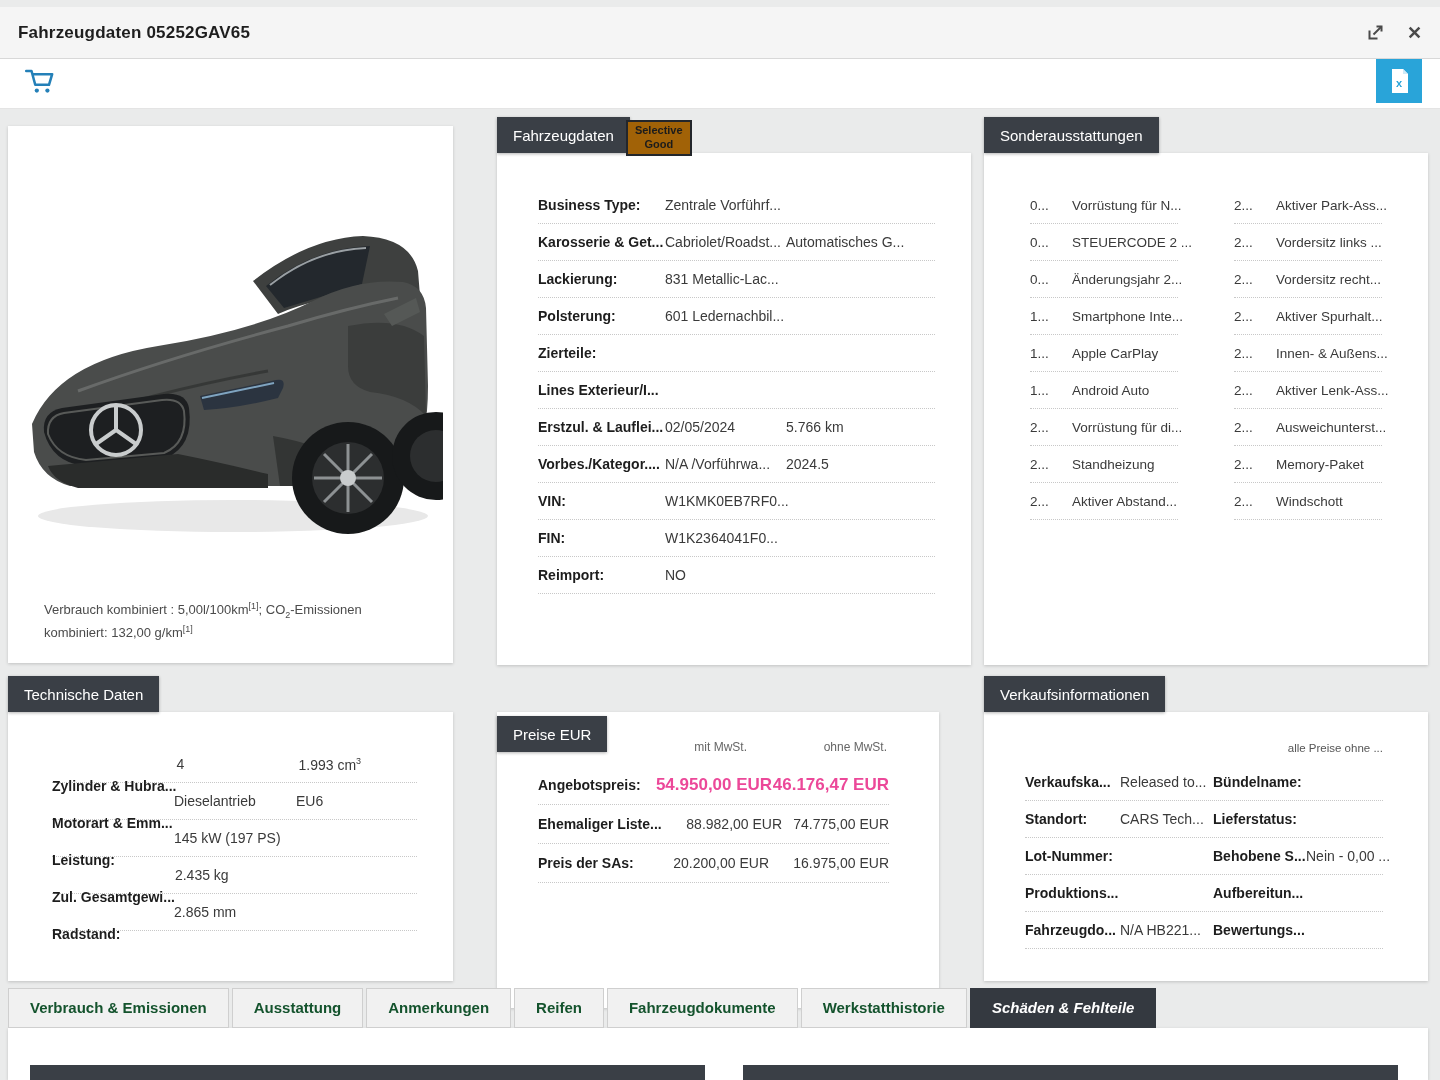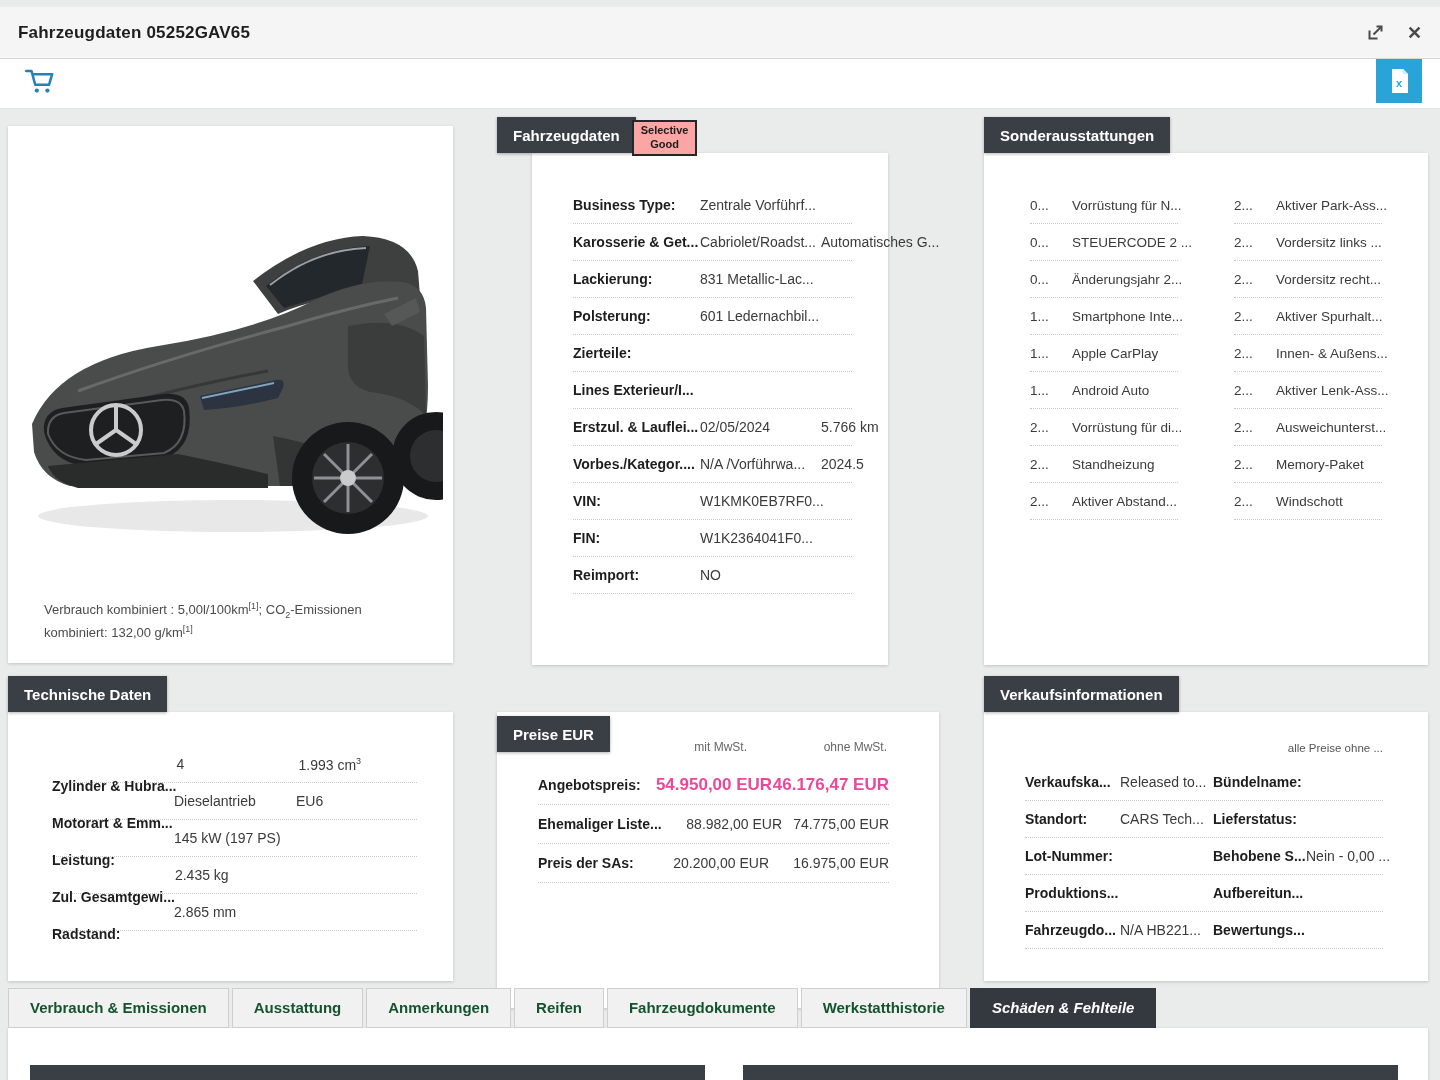--- a/index.html
+++ b/index.html
@@ -32,26 +32,26 @@
     background:#29a4d9; border:none; cursor:pointer;
     display:flex; align-items:center; justify-content:center;
   }
   
   .panel{
     position:absolute; background:#fff;
     box-shadow:0 1px 3px rgba(0,0,0,.18);
   }
   .ptab-wrap{ position:absolute; display:flex; align-items:flex-start; z-index:5; }
   .ptab{
-    background:#3a3f46; color:#fff; font-size:15px; font-weight:700;
+    background:#3a3f46; color:#fff; font-size:15px; font-weight:400;
     height:36px; display:flex; align-items:center; padding:4px 16px;
     box-shadow:0 1px 3px rgba(0,0,0,.3);
   }
   .badge{
-    background:#fca5a5; border:2px solid #23262b; color:#1c1c1c;
+    background:#a16207; border:2px solid #23262b; color:#1c1c1c;
     font-size:11px; font-weight:700; line-height:1.25; text-align:center;
     padding:2px 7px; margin-left:-4px; margin-top:3px; z-index:6;
   }
   
   .rows{ padding:34px 36px 0 41px; }
   .row{
     display:flex; align-items:center; height:37px;
     border-bottom:1px dotted #c8c8c8;
     font-size:14px; white-space:nowrap;
   }
@@ -208,21 +208,21 @@
 
 <div class="ptab-wrap" style="left:497px; top:117px;">
   <div class="ptab">
     <span>Fahrzeugdaten</span>
   </div>
   <div class="badge">
     <div>Selective</div>
     <div>Good</div>
   </div>
 </div>
-<div class="panel" style="left:497px; top:153px; width:356px; height:512px;margin-left:35px;">
+<div class="panel" style="left:497px; top:153px; width:474px; height:512px;">
   <div class="rows">
     <div class="row">
         <span class="lbl">Business Type:</span>
         <span class="val">Zentrale Vorführf...</span>
         <span class="val2"></span>
       </div>
     <div class="row">
         <span class="lbl">Karosserie &amp; Get...</span>
         <span class="val">Cabriolet/Roadst...</span>
         <span class="val2">Automatisches G...</span>

